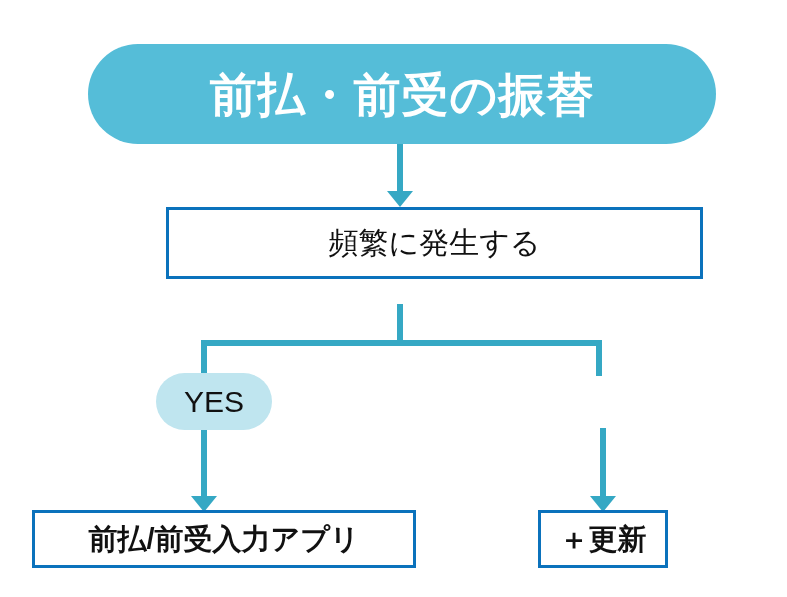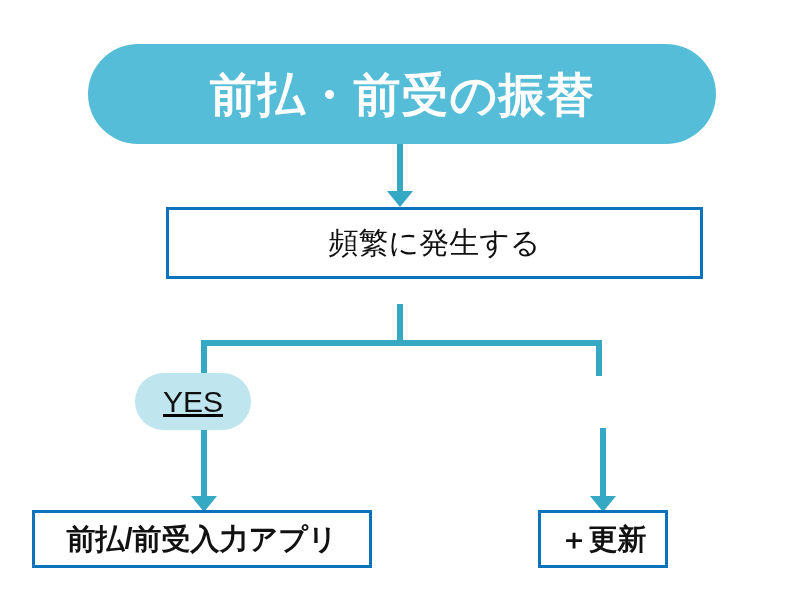--- a/index.html
+++ b/index.html
@@ -79,21 +79,21 @@
     position: absolute;
     top: 373px;
     height: 57px;
     background: #BFE5EF;
     border-radius: 29px;
     display: flex;
     align-items: center;
     justify-content: center;
     z-index: 3;
   }
-  .branch-pill.yes { left: 135px; width: 116px; text-decoration: underline; }
+  .branch-pill.yes { left: 156px; width: 116px; }
   .branch-pill.no  { left: 546px; width: 114px; }
   .branch-pill-text {
     color: #111111;
     font-size: 30px;
     line-height: 1;
     white-space: nowrap;
   }
 
   
   .result-box {
@@ -101,21 +101,21 @@
     top: 510px;
     height: 58px;
     box-sizing: border-box;
     background: #ffffff;
     border: 3px solid #0B72BC;
     display: flex;
     align-items: center;
     justify-content: center;
     z-index: 3;
   }
-  .result-box.left  { left: 32px;  width: 340px; }
+  .result-box.left  { left: 32px;  width: 384px; }
   .result-box.right { left: 538px; width: 130px; }
   .result-box-text {
     color: #111111;
     font-size: 29px;
     font-weight: bold;
     line-height: 1;
     white-space: nowrap;
   }
 </style>
 </head>

